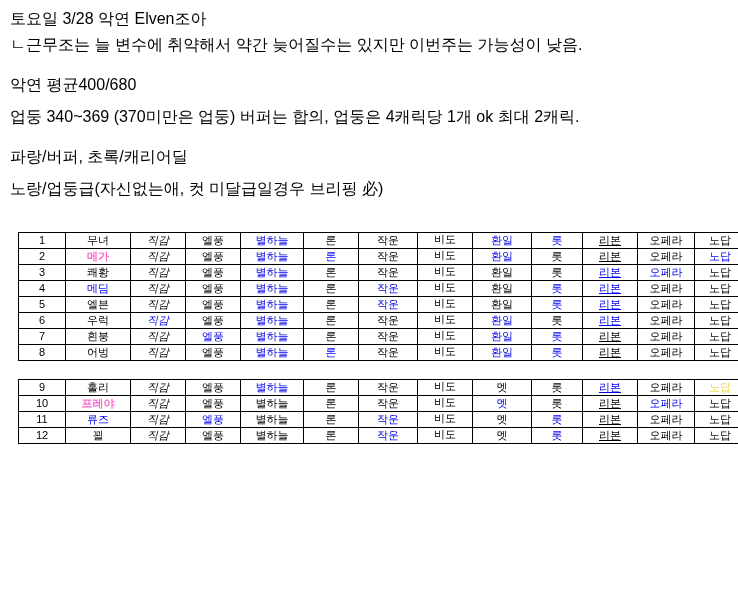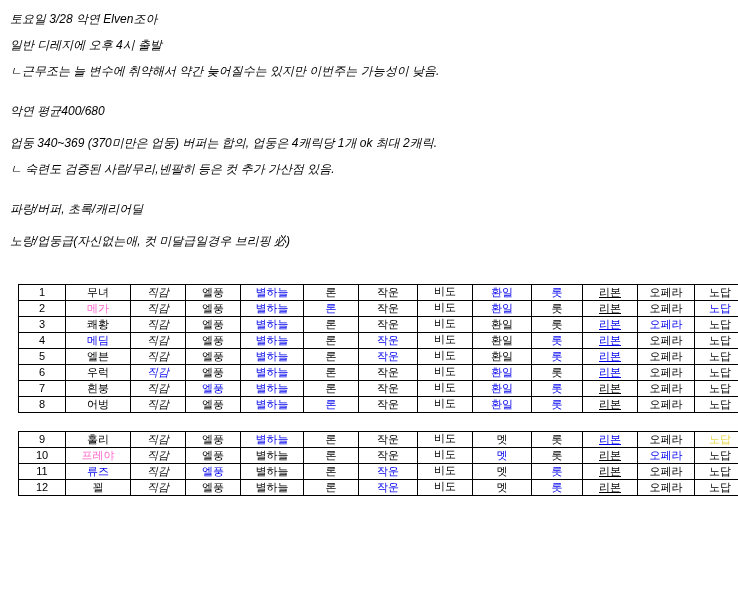--- a/index.html
+++ b/index.html
@@ -19,22 +19,21 @@
     padding: 6px 10px 0 10px;
     box-sizing: border-box;
   }
   .line {
     font-size: 15px;
     line-height: 26px;
     white-space: pre-wrap;
     color: #000000;
   }
   .line.big {
-    font-size: 12px;
-    font-style: italic;
+    font-size: 16px;
   }
   .spacer {
     height: 14px;
   }
   .spacer-sm {
     height: 6px;
   }
   .spacer-lg {
     height: 30px;
   }
@@ -68,41 +67,39 @@
   .c-e { width: 56px; margin-left: 24px; }
   .c-f { width: 52px; font-family: Liberation Mono, monospace; }
   .c-g { width: 56px; margin-top: 32px; }
   .c-h { width: 48px; }
   .c-i { width: 52px; text-decoration: underline; }
   .c-j { width: 54px; }
   .c-k { width: 48px; }
 
   .blue { color: #0000ee; }
   .black { color: #000000; }
-  .pink { color: #ff66cc; }
+  .pink { color: #ff66cc; font-weight: bold; }
   .yellowtxt { color: #e8d84b; }
   .gap-rows { height: 18px; }
 </style>
 </head>
 <body>
 
 <div class="doc">
 
   <div class="line big">토요일 3/28 악연 Elven조아</div>
-  <div class="line big">일반 디레지에 오후 4시 출발</div>
   <div class="line big">ㄴ근무조는 늘 변수에 취약해서 약간 늦어질수는 있지만 이번주는 가능성이 낮음.</div>
 
   <div class="spacer"></div>
 
   <div class="line big">악연 평균400/680</div>
 
   <div class="spacer-sm"></div>
 
   <div class="line big">업둥 340~369 (370미만은 업둥) 버퍼는 합의, 업둥은 4캐릭당 1개 ok 최대 2캐릭.</div>
-  <div class="line big">ㄴ 숙련도 검증된 사람/무리,넨팔히 등은 컷 추가 가산점 있음.</div>
 
   <div class="spacer"></div>
 
   <div class="line big">파랑/버퍼, 초록/캐리어딜</div>
 
   <div class="spacer-sm"></div>
 
   <div class="line big">노랑/업둥급(자신없는애, 컷 미달급일경우 브리핑 必)</div>
 
   <div class="spacer-lg"></div>

